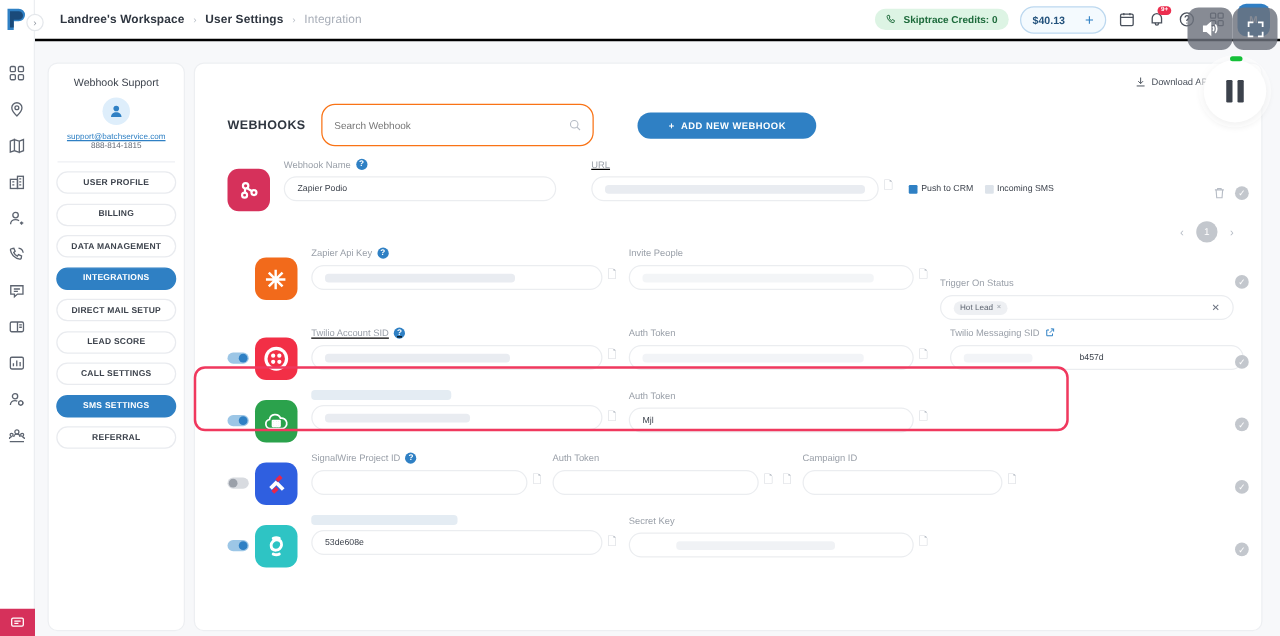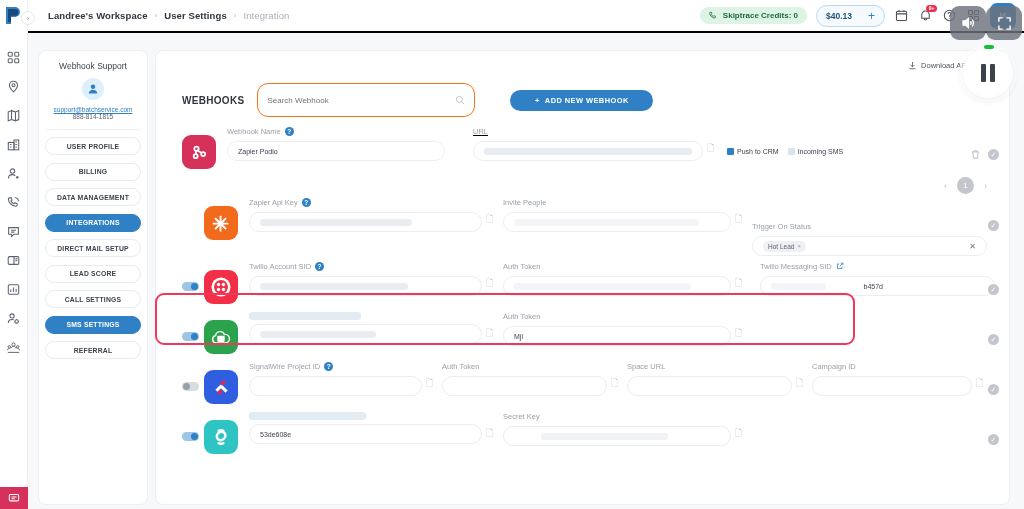--- a/index.html
+++ b/index.html
@@ -506,21 +506,21 @@
         <svg width="22" height="22" viewBox="0 0 24 24">
             <circle cx="12" cy="12" r="10.4" fill="#fff"></circle>
             <circle cx="12" cy="12" r="7.6" fill="#f22f46"></circle>
             <circle cx="9.3" cy="9.3" r="1.85" fill="#fff"></circle>
             <circle cx="14.7" cy="9.3" r="1.85" fill="#fff"></circle>
             <circle cx="9.3" cy="14.7" r="1.85" fill="#fff"></circle>
             <circle cx="14.7" cy="14.7" r="1.85" fill="#fff"></circle>
           </svg>
       </div>
       <div class="fields">
-        <div class="fld" style="width:233px;">
+        <div class="fld" style="width:233px;text-decoration:underline;">
           <div class="flabel">
             <span>Twilio Account SID</span>
             <span class="q">?</span>
           </div>
           <div class="finput">
             <div class="blurbar" style="width:70%;"></div>
           </div>
         </div>
         <div class="copy">🗋</div>
         <div class="fld" style="width:228px;margin-left:6px;">
@@ -617,26 +617,20 @@
           <div class="finput"></div>
         </div>
         <div class="copy">🗋</div>
         <div class="fld" style="width:165px;margin-left:5px;">
           <div class="flabel">
             <span>Auth Token</span>
           </div>
           <div class="finput"></div>
         </div>
         <div class="copy">🗋</div>
-        <div class="fld" style="width:165px;margin-left:5px;">
-          <div class="flabel">
-            <span>Space URL</span>
-          </div>
-          <div class="finput"></div>
-        </div>
         <div class="copy">🗋</div>
         <div class="fld" style="width:160px;margin-left:5px;">
           <div class="flabel">
             <span>Campaign ID</span>
           </div>
           <div class="finput"></div>
         </div>
         <div class="copy">🗋</div>
       </div>
       <div class="rowact">

